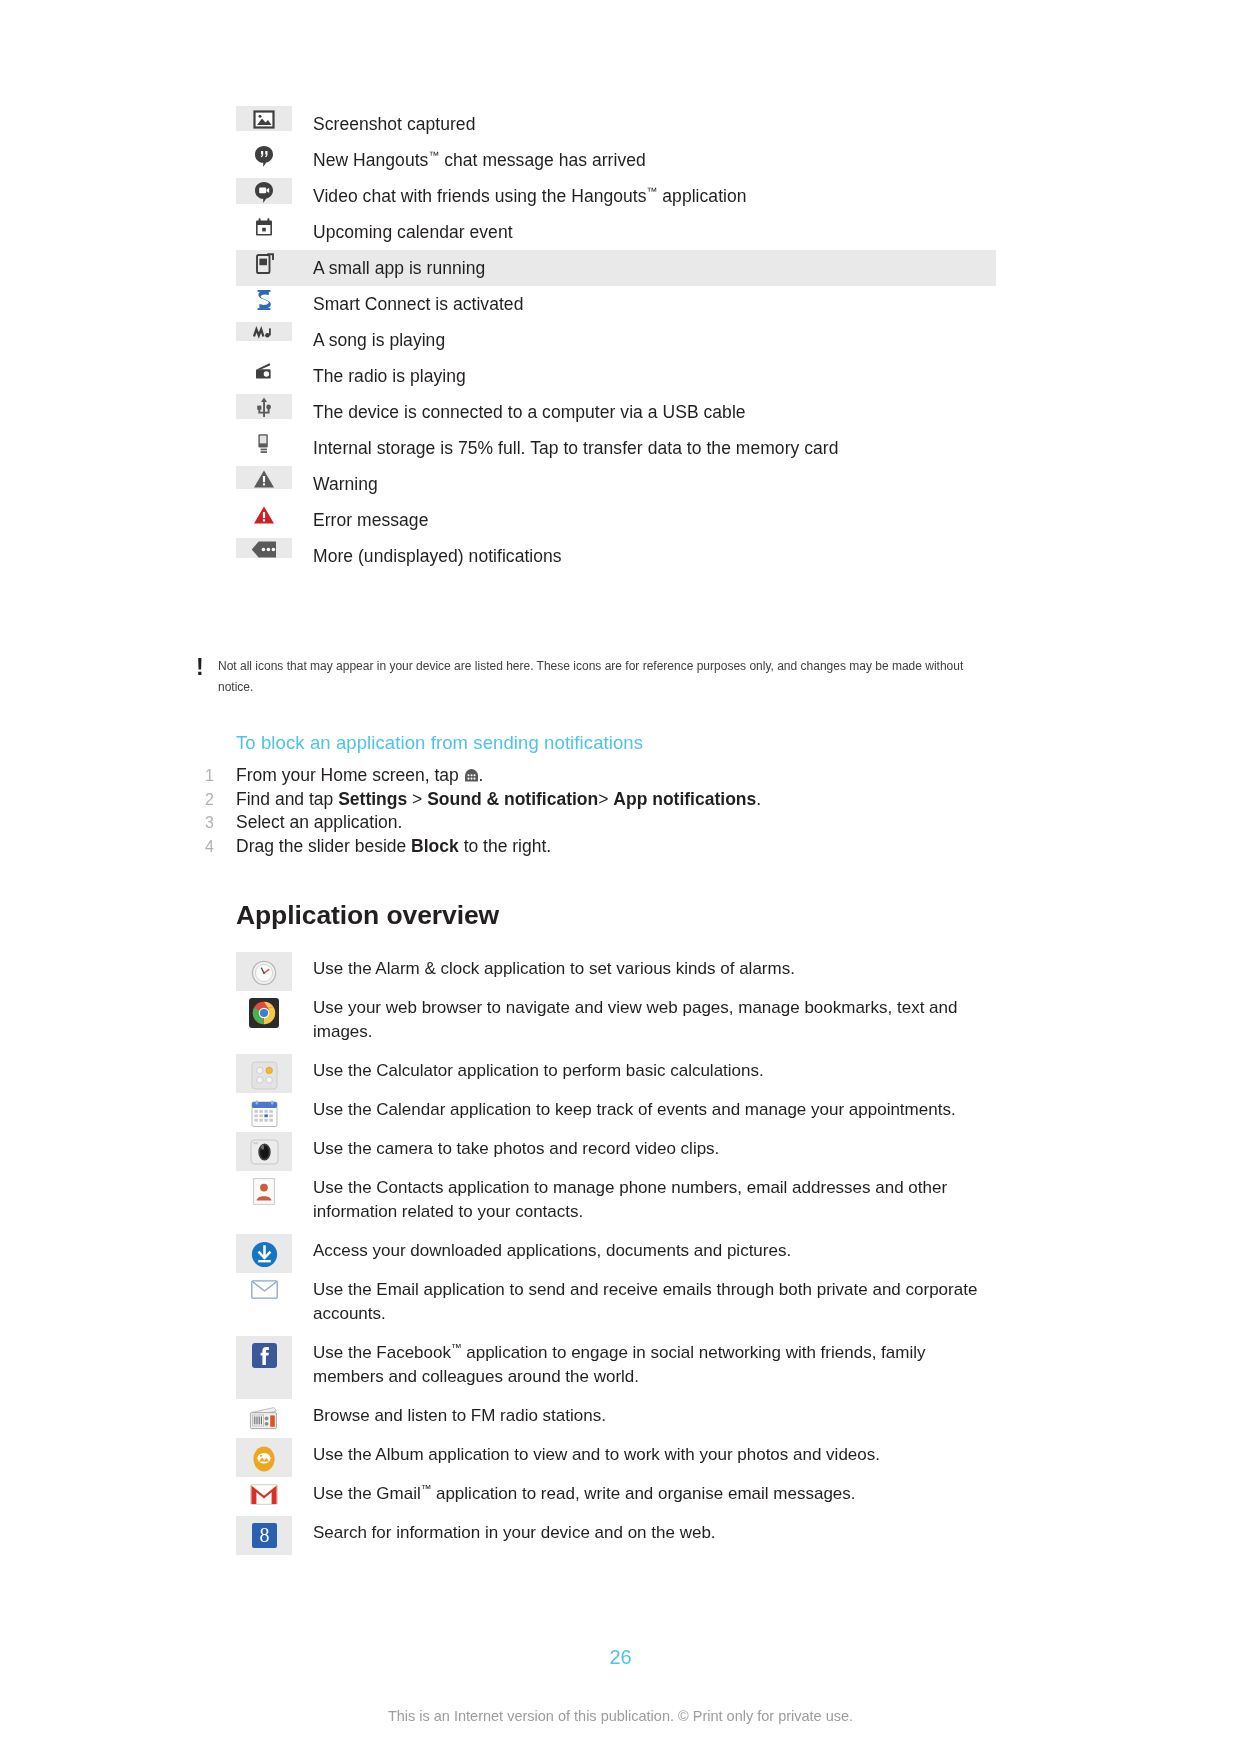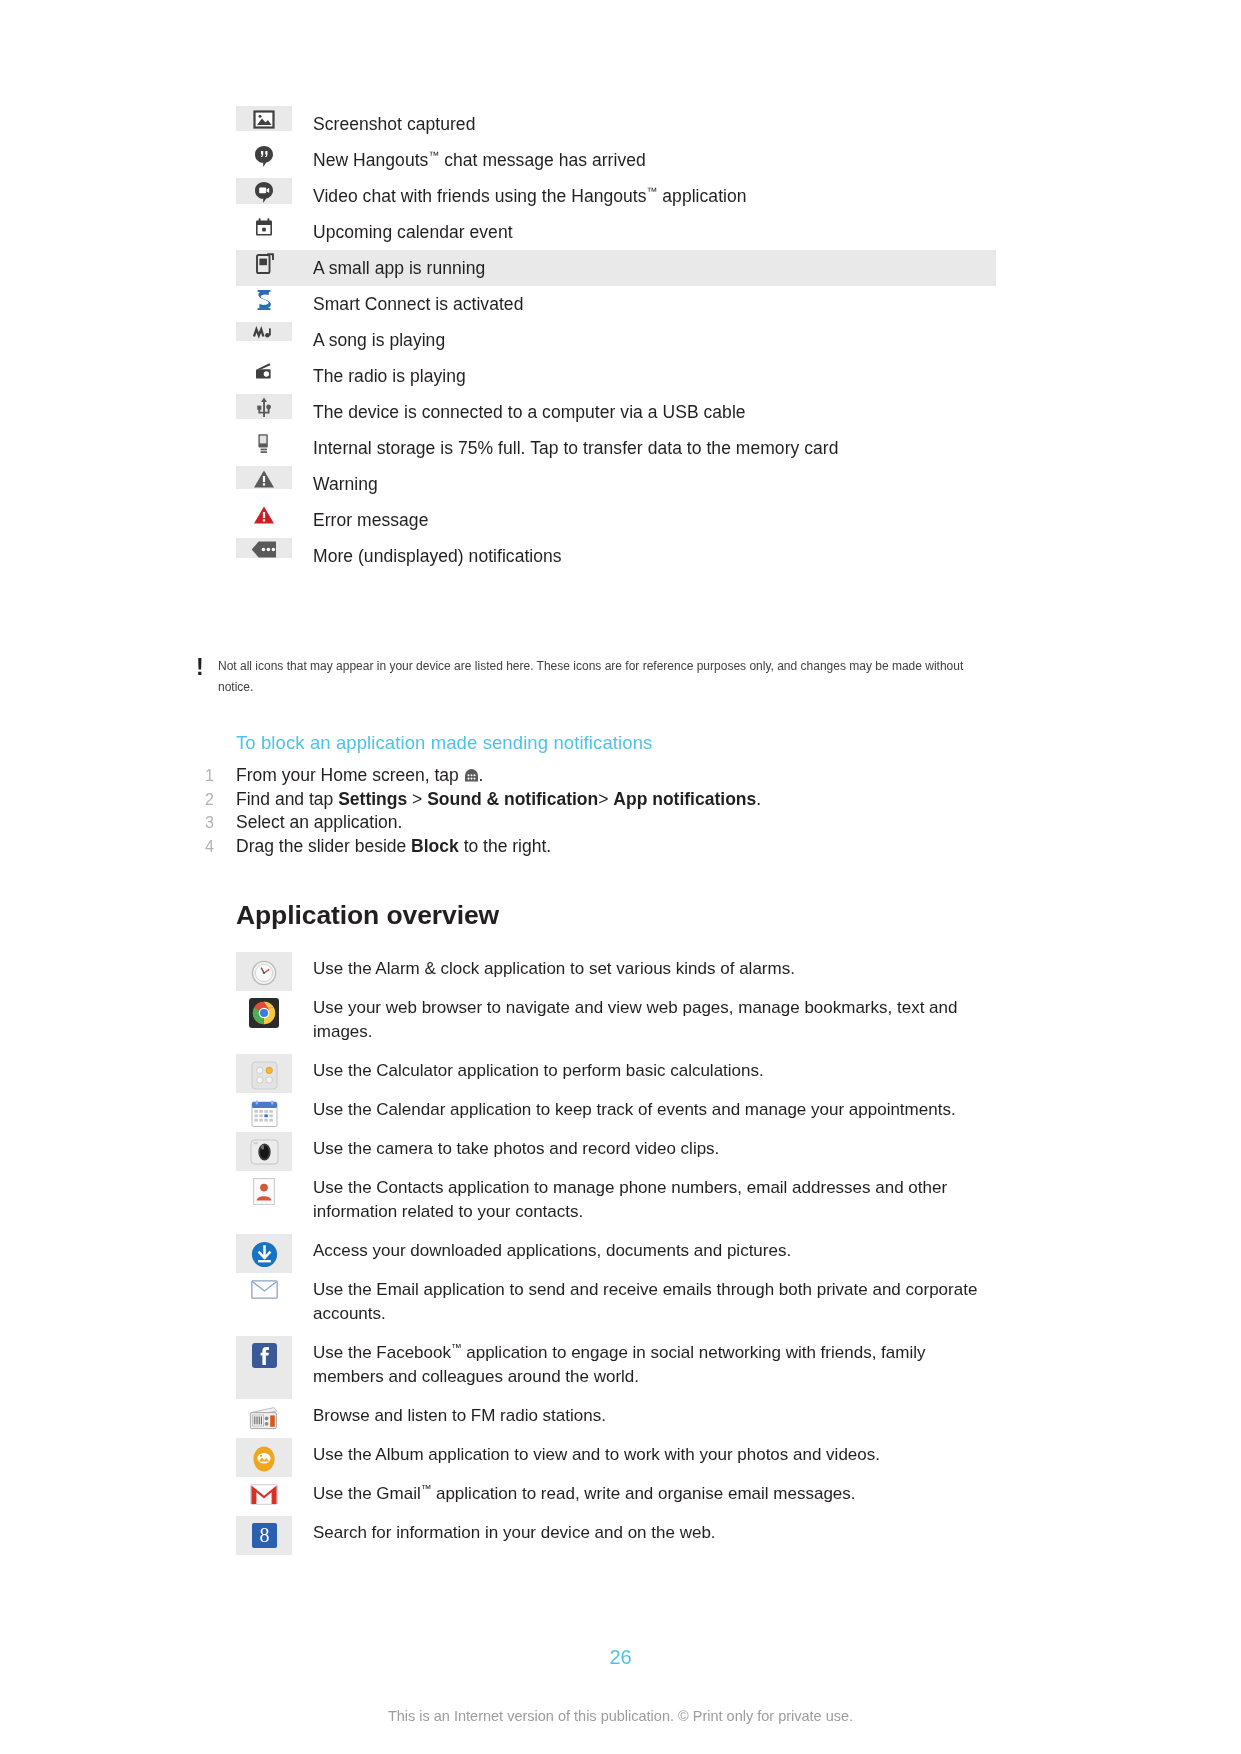--- a/index.html
+++ b/index.html
@@ -346,21 +346,21 @@
         </div>
         <div class="txt">More (undisplayed) notifications</div>
       </div>
     </div>
 
   <div class="note">
     <div class="note-bang">!</div>
     <div class="note-text">Not all icons that may appear in your device are listed here. These icons are for reference purposes only, and changes may be made without notice.</div>
   </div>
 
-  <div class="task-heading">To block an application made sending notifications</div>
+  <div class="task-heading">To block an application from sending notifications</div>
 
   <div class="steps" id="steps">
       <div class="step">
         <div class="step-num">1</div>
         <div class="step-txt"><span>From your Home screen, tap </span><span class="icon-wrap" style="display: inline-block; vertical-align: -2px;"><svg class="ico" width="15" height="15" viewBox="0 0 15 15">
               <path d="M1 13.5 V7.5 A6.5 6.5 0 0 1 14 7.5 V13.5 Z" fill="#5a5a5a"></path>
               <circle cx="4.5" cy="7.2" r="1.05" fill="#fff"></circle>
               <circle cx="7.5" cy="7.2" r="1.05" fill="#fff"></circle>
               <circle cx="10.5" cy="7.2" r="1.05" fill="#fff"></circle>
               <circle cx="4.5" cy="10.6" r="1.05" fill="#fff"></circle>

